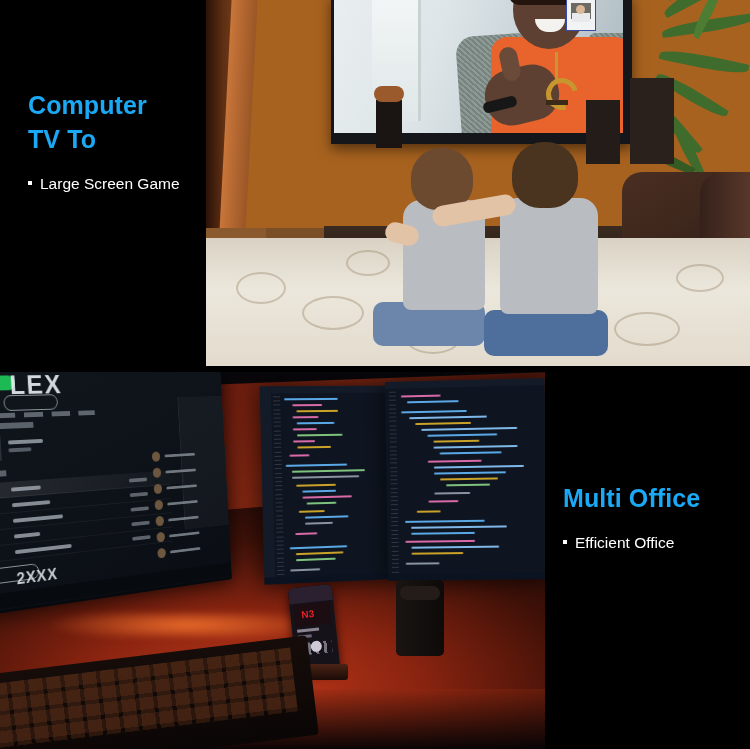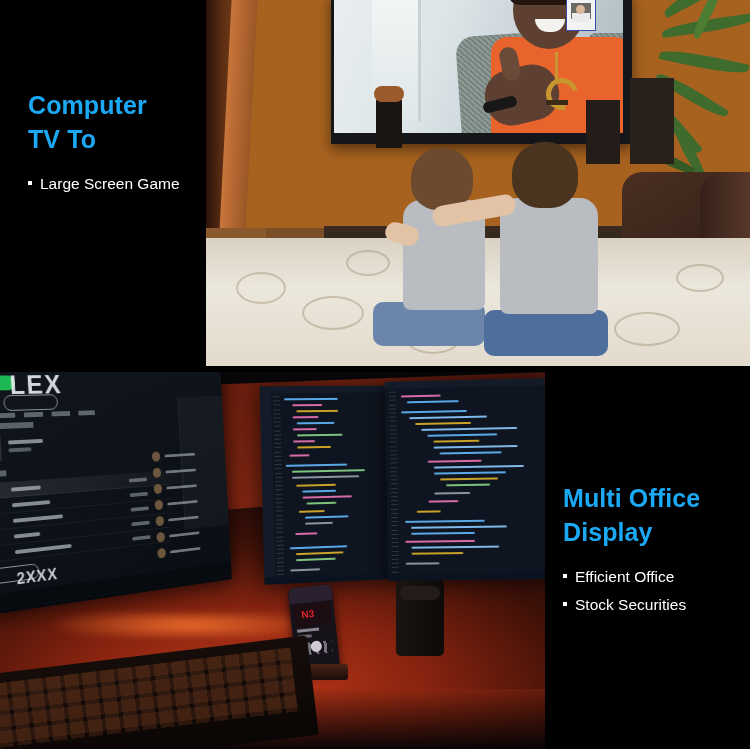--- a/index.html
+++ b/index.html
@@ -479,27 +479,22 @@
 
     <div class="desk-surface"></div>
     <div class="keyboard">
       <div class="keys"></div>
     </div>
   </div>
 
   <div class="textblock" style="left:563px;top:481px;">
     <div class="heading">
       <span class="hl">Multi Office</span>
-      <span class="hl">Display</span>
     </div>
     <ul class="bullets">
       <li>
           <span class="bullet-mark"></span>
           <span>Efficient Office</span>
         </li>
-      <li>
-          <span class="bullet-mark"></span>
-          <span>Stock Securities</span>
-        </li>
     </ul>
   </div>
 
 </div>
 
 </body></html>

